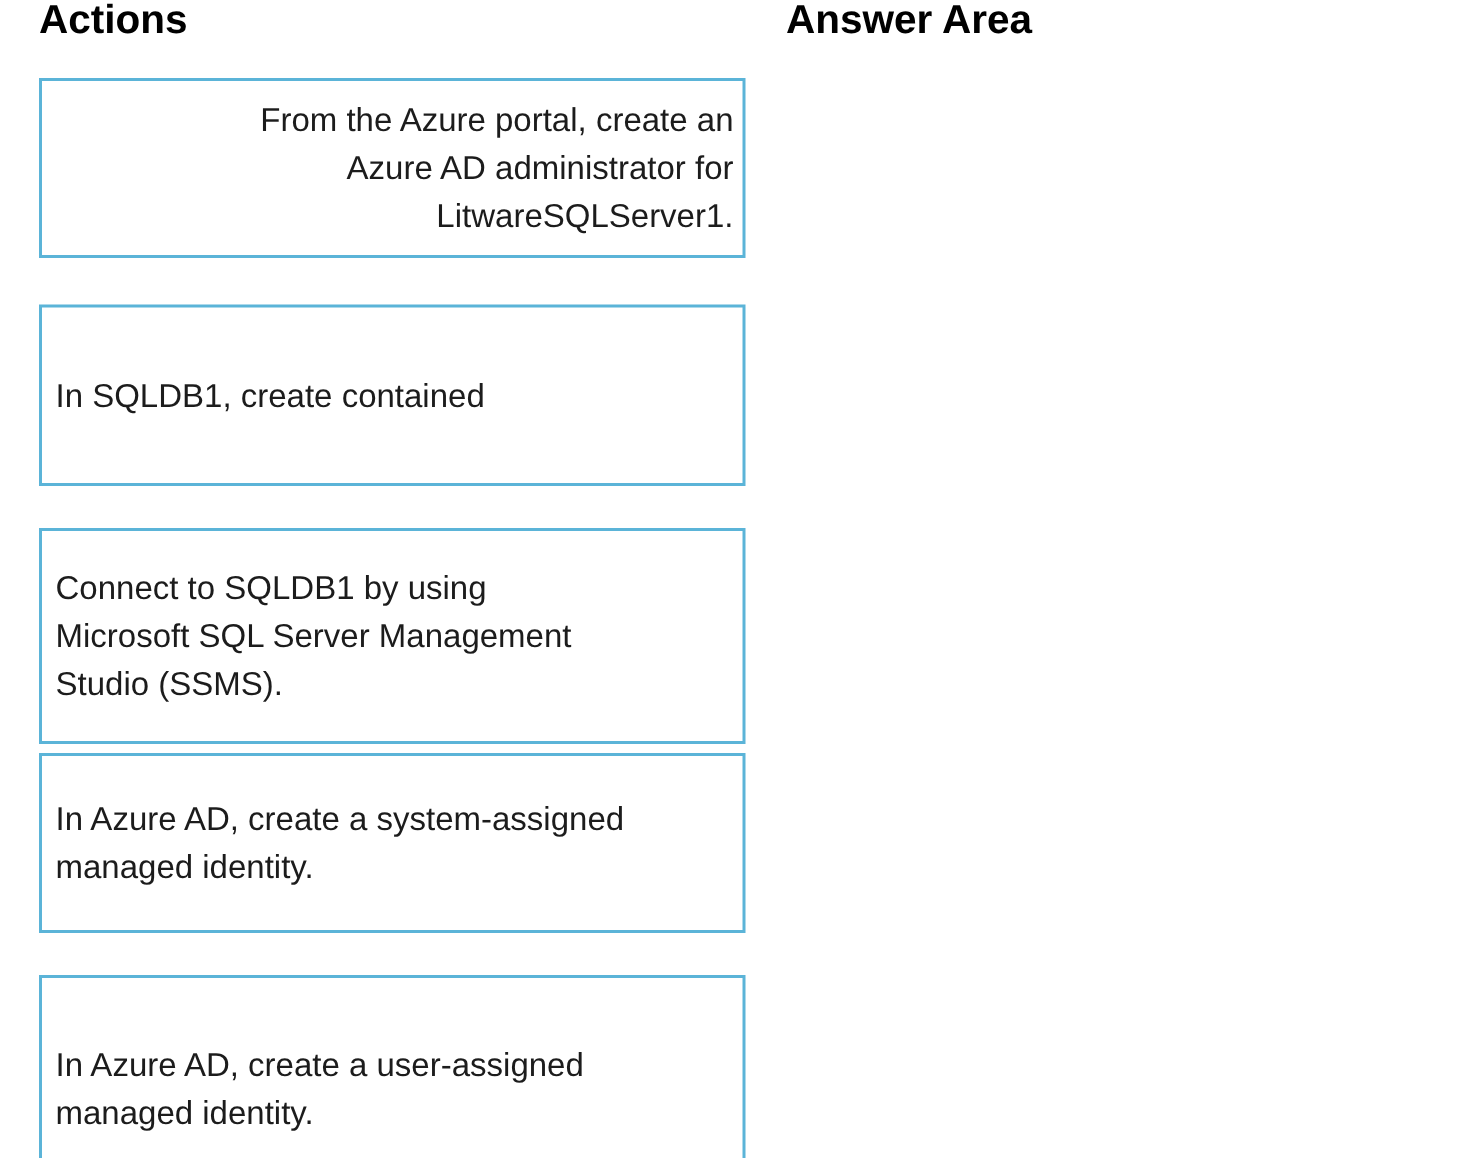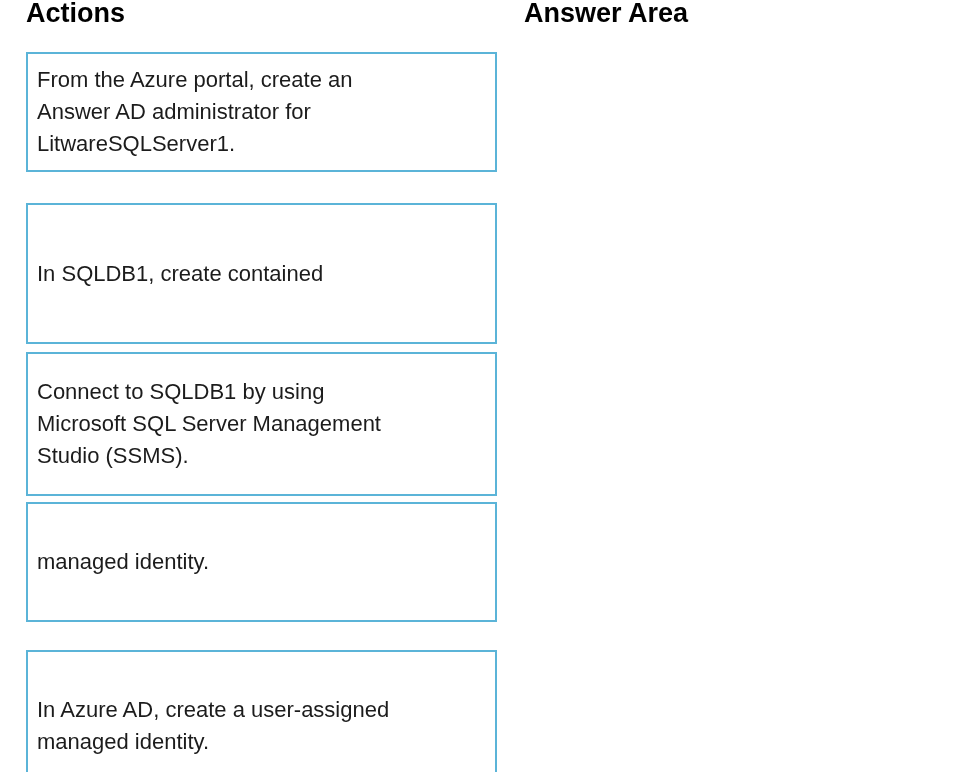--- a/index.html
+++ b/index.html
@@ -47,22 +47,22 @@
     padding-right: 6px;
     cursor: default;
   }
   .card .line {
     display: block;
     font-size: 22px;
     line-height: 32px;
     color: var(--body-text, #1c1c1c);
     white-space: nowrap;
   }
-  #card-0 { top: 52px;  height: 120px; }
-  #card-1 { top: 203px; height: 141px; gap: 20px; }
+  #card-0 { top: 52px;  height: 120px; align-items: flex-end; }
+  #card-1 { top: 203px; height: 121px; gap: 20px; }
   #card-2 { top: 352px; height: 144px; }
   #card-3 { top: 502px; height: 120px; }
   #card-4 { top: 650px; height: 152px; }
 
   .answer-dropzone {
     position: absolute;
     left: 500px;
     top: 52px;
     width: 460px;
     height: 716px;
@@ -73,35 +73,36 @@
 <body>
 
 <div class="layout">
 
   <h1 id="actions-heading" class="heading">Actions</h1>
 
   <h1 id="answer-heading" class="heading">Answer Area</h1>
 
   <div id="card-0" class="card">
     <span class="line">From the Azure portal, create an</span>
-    <span class="line">Answer AD administrator for</span>
+    <span class="line">Azure AD administrator for</span>
     <span class="line">LitwareSQLServer1.</span>
   </div>
 
   <div id="card-1" class="card">
     <span class="line">In SQLDB1, create contained</span>
   </div>
 
   <div id="card-2" class="card">
     <span class="line">Connect to SQLDB1 by using</span>
     <span class="line">Microsoft SQL Server Management</span>
     <span class="line">Studio (SSMS).</span>
   </div>
 
   <div id="card-3" class="card">
+    <span class="line">In Azure AD, create a system-assigned</span>
     <span class="line">managed identity.</span>
   </div>
 
   <div id="card-4" class="card">
     <span class="line">In Azure AD, create a user-assigned</span>
     <span class="line">managed identity.</span>
   </div>
 
   <div class="answer-dropzone"></div>
 

